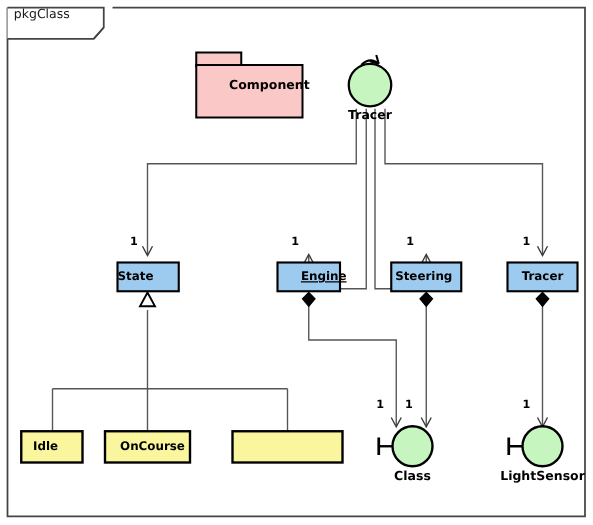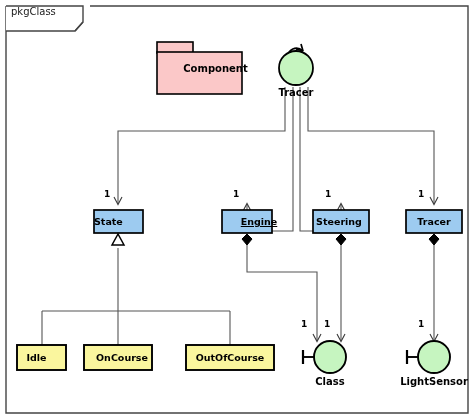--- a/index.html
+++ b/index.html
@@ -160,21 +160,20 @@
 
   <div class="node-label inst-label" style="left:266px; top:88px; width:60px;">Tracer</div>
 
   <div class="node-label class-label" style="left:94px; top:217px; width:27px;">State</div>
   <div class="node-label class-label" style="left:234px; top:217px; width:50px;text-decoration:underline;">Engine</div>
   <div class="node-label class-label" style="left:313px; top:217px; width:52px;">Steering</div>
   <div class="node-label class-label" style="left:406px; top:217px; width:56px;">Tracer</div>
 
   <div class="node-label class-label" style="left:17px; top:353px; width:39px;">Idle</div>
   <div class="node-label class-label" style="left:84px; top:353px; width:76px;">OnCourse</div>
-  <div class="node-label class-label" style="left:186px; top:353px; width:88px;">OutOfCourse</div>
 
   <div class="node-label inst-label" style="left:300px; top:377px; width:60px;">Class</div>
   <div class="node-label inst-label" style="left:394px; top:377px; width:80px;">LightSensor</div>
 
   <div class="mult-label" style="left:104px; top:190px;">1</div>
   <div class="mult-label" style="left:233px; top:190px;">1</div>
   <div class="mult-label" style="left:325px; top:190px;">1</div>
   <div class="mult-label" style="left:418px; top:190px;">1</div>
 
   <div class="mult-label" style="left:301px; top:320px;">1</div>

